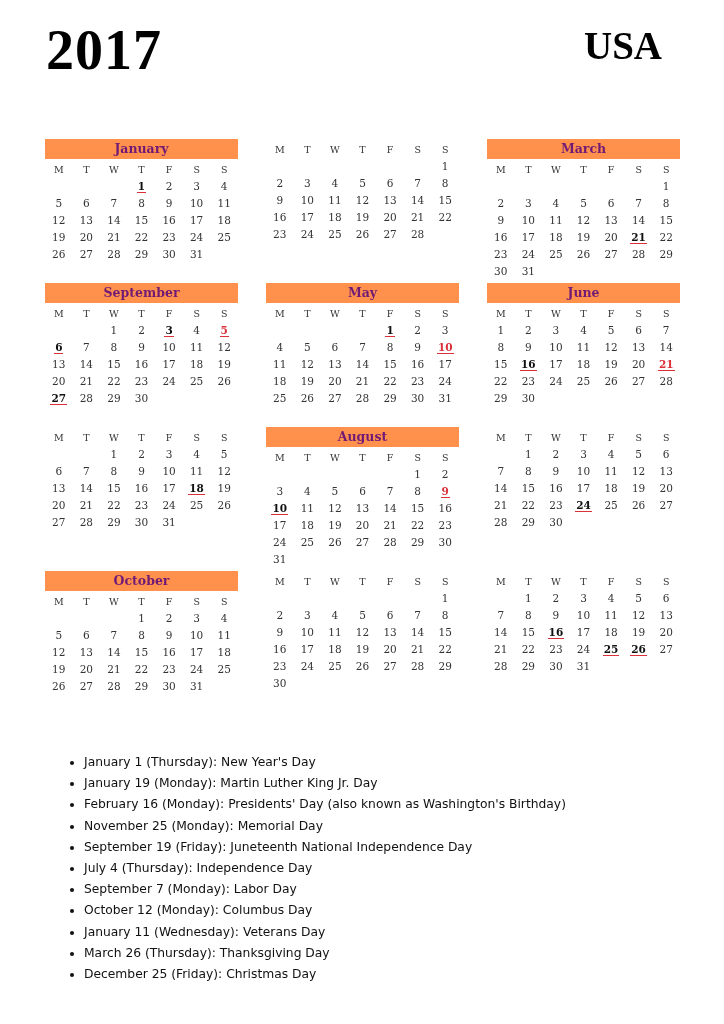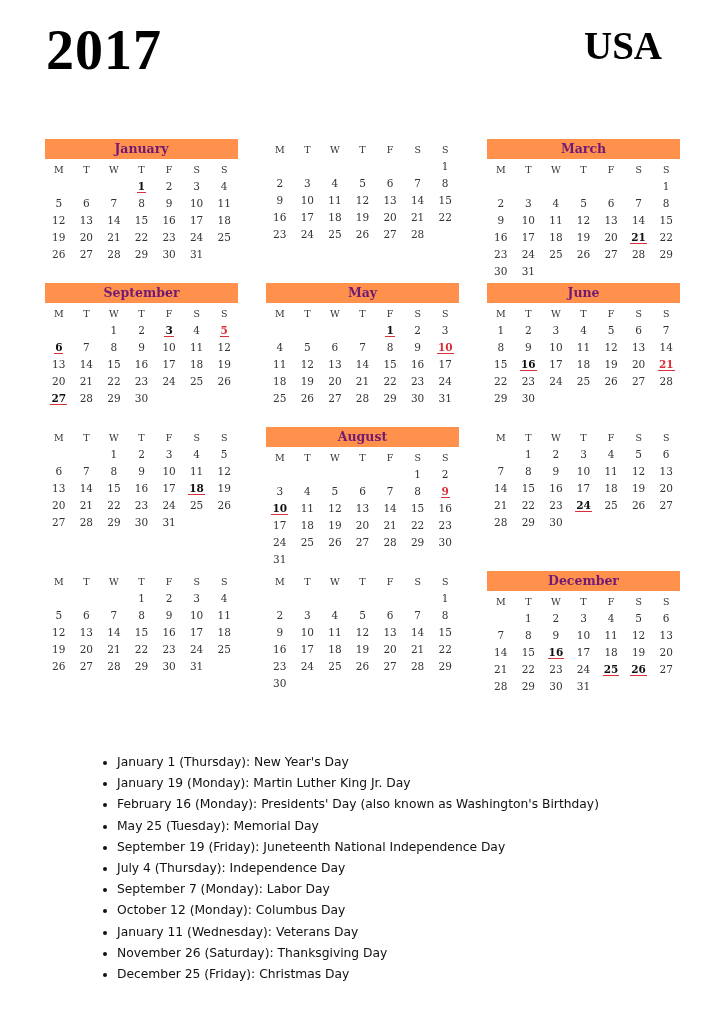--- a/index.html
+++ b/index.html
@@ -9,21 +9,21 @@
   .months { position:absolute; left:45px; top:139px; width:634px; display:grid; grid-template-columns:193px 193px 193px; column-gap:28px; row-gap:0; }
   .month { height:144px; }
   .month-head { height:20px; background:#FF914D; color:#701a75; font-family:"DejaVu Serif", serif; font-weight:bold; font-size:12.5px; text-align:center; line-height:19px; }
   .grid { display:grid; grid-template-columns:repeat(7, 1fr); margin-top:2px; }
   .cell { height:17px; font-size:10.5px; text-align:center; line-height:17px; color:#333; }
   .dow { font-size:9.5px; color:#333; }
   .cell.hl { font-weight:bold; color:#111; }
   .cell.hl span { border-bottom:1.5px solid #d9303a; padding:0 1px; }
   .cell.red { color:#d9303a; }
   .holidays { position:absolute; left:66px; top:752px; margin:0; padding:0 0 0 18px; font-family:"DejaVu Sans", sans-serif; font-size:12.3px; color:#111; }
-  .holidays li { height:21.2px; line-height:21.2px;margin-left:33px; }
+  .holidays li { height:21.2px; line-height:21.2px; }
 </style>
 </head>
 <body>
 
 <div class="title-year">2017</div>
 <div class="title-country">USA</div>
 
 <div class="months" id="months">
     <div class="month">
       <div class="month-head">January</div>
@@ -426,113 +426,113 @@
         <div class="cell hl"><span>24</span></div>
         <div class="cell"><span>25</span></div>
         <div class="cell"><span>26</span></div>
         <div class="cell"><span>27</span></div>
         <div class="cell"><span>28</span></div>
         <div class="cell"><span>29</span></div>
         <div class="cell"><span>30</span></div>
       </div>
     </div>
     <div class="month">
-      <div class="grid">
-        <div class="cell dow">M</div>
-        <div class="cell dow">T</div>
-        <div class="cell dow">W</div>
-        <div class="cell dow">T</div>
-        <div class="cell dow">F</div>
-        <div class="cell dow">S</div>
-        <div class="cell dow">S</div>
-        <div class="cell"></div>
-        <div class="cell"></div>
-        <div class="cell"></div>
-        <div class="cell"><span>1</span></div>
-        <div class="cell"><span>2</span></div>
-        <div class="cell"><span>3</span></div>
-        <div class="cell"><span>4</span></div>
-        <div class="cell"><span>5</span></div>
-        <div class="cell"><span>6</span></div>
-        <div class="cell"><span>7</span></div>
-        <div class="cell"><span>8</span></div>
-        <div class="cell"><span>9</span></div>
-        <div class="cell"><span>10</span></div>
-        <div class="cell"><span>11</span></div>
-        <div class="cell"><span>12</span></div>
-        <div class="cell"><span>13</span></div>
-        <div class="cell"><span>14</span></div>
-        <div class="cell"><span>15</span></div>
-        <div class="cell"><span>16</span></div>
-        <div class="cell"><span>17</span></div>
-        <div class="cell"><span>18</span></div>
-        <div class="cell"><span>19</span></div>
-        <div class="cell"><span>20</span></div>
-        <div class="cell"><span>21</span></div>
-        <div class="cell"><span>22</span></div>
-        <div class="cell"><span>23</span></div>
-        <div class="cell"><span>24</span></div>
-        <div class="cell"><span>25</span></div>
-        <div class="cell"><span>26</span></div>
-        <div class="cell"><span>27</span></div>
-        <div class="cell"><span>28</span></div>
-        <div class="cell"><span>29</span></div>
-        <div class="cell"><span>30</span></div>
-        <div class="cell"><span>31</span></div>
-      </div>
-    </div>
-    <div class="month">
-      <div class="grid">
-        <div class="cell dow">M</div>
-        <div class="cell dow">T</div>
-        <div class="cell dow">W</div>
-        <div class="cell dow">T</div>
-        <div class="cell dow">F</div>
-        <div class="cell dow">S</div>
-        <div class="cell dow">S</div>
-        <div class="cell"></div>
-        <div class="cell"></div>
-        <div class="cell"></div>
-        <div class="cell"></div>
-        <div class="cell"></div>
-        <div class="cell"></div>
-        <div class="cell"><span>1</span></div>
-        <div class="cell"><span>2</span></div>
-        <div class="cell"><span>3</span></div>
-        <div class="cell"><span>4</span></div>
-        <div class="cell"><span>5</span></div>
-        <div class="cell"><span>6</span></div>
-        <div class="cell"><span>7</span></div>
-        <div class="cell"><span>8</span></div>
-        <div class="cell"><span>9</span></div>
-        <div class="cell"><span>10</span></div>
-        <div class="cell"><span>11</span></div>
-        <div class="cell"><span>12</span></div>
-        <div class="cell"><span>13</span></div>
-        <div class="cell"><span>14</span></div>
-        <div class="cell"><span>15</span></div>
-        <div class="cell"><span>16</span></div>
-        <div class="cell"><span>17</span></div>
-        <div class="cell"><span>18</span></div>
-        <div class="cell"><span>19</span></div>
-        <div class="cell"><span>20</span></div>
-        <div class="cell"><span>21</span></div>
-        <div class="cell"><span>22</span></div>
-        <div class="cell"><span>23</span></div>
-        <div class="cell"><span>24</span></div>
-        <div class="cell"><span>25</span></div>
-        <div class="cell"><span>26</span></div>
-        <div class="cell"><span>27</span></div>
-        <div class="cell"><span>28</span></div>
-        <div class="cell"><span>29</span></div>
-        <div class="cell"><span>30</span></div>
-      </div>
-    </div>
-    <div class="month">
-      <div class="month-head">December</div>
+      <div class="month-head">October</div>
+      <div class="grid">
+        <div class="cell dow">M</div>
+        <div class="cell dow">T</div>
+        <div class="cell dow">W</div>
+        <div class="cell dow">T</div>
+        <div class="cell dow">F</div>
+        <div class="cell dow">S</div>
+        <div class="cell dow">S</div>
+        <div class="cell"></div>
+        <div class="cell"></div>
+        <div class="cell"></div>
+        <div class="cell"><span>1</span></div>
+        <div class="cell"><span>2</span></div>
+        <div class="cell"><span>3</span></div>
+        <div class="cell"><span>4</span></div>
+        <div class="cell"><span>5</span></div>
+        <div class="cell"><span>6</span></div>
+        <div class="cell"><span>7</span></div>
+        <div class="cell"><span>8</span></div>
+        <div class="cell"><span>9</span></div>
+        <div class="cell"><span>10</span></div>
+        <div class="cell"><span>11</span></div>
+        <div class="cell"><span>12</span></div>
+        <div class="cell"><span>13</span></div>
+        <div class="cell"><span>14</span></div>
+        <div class="cell"><span>15</span></div>
+        <div class="cell"><span>16</span></div>
+        <div class="cell"><span>17</span></div>
+        <div class="cell"><span>18</span></div>
+        <div class="cell"><span>19</span></div>
+        <div class="cell"><span>20</span></div>
+        <div class="cell"><span>21</span></div>
+        <div class="cell"><span>22</span></div>
+        <div class="cell"><span>23</span></div>
+        <div class="cell"><span>24</span></div>
+        <div class="cell"><span>25</span></div>
+        <div class="cell"><span>26</span></div>
+        <div class="cell"><span>27</span></div>
+        <div class="cell"><span>28</span></div>
+        <div class="cell"><span>29</span></div>
+        <div class="cell"><span>30</span></div>
+        <div class="cell"><span>31</span></div>
+      </div>
+    </div>
+    <div class="month">
+      <div class="grid">
+        <div class="cell dow">M</div>
+        <div class="cell dow">T</div>
+        <div class="cell dow">W</div>
+        <div class="cell dow">T</div>
+        <div class="cell dow">F</div>
+        <div class="cell dow">S</div>
+        <div class="cell dow">S</div>
+        <div class="cell"></div>
+        <div class="cell"></div>
+        <div class="cell"></div>
+        <div class="cell"></div>
+        <div class="cell"></div>
+        <div class="cell"></div>
+        <div class="cell"><span>1</span></div>
+        <div class="cell"><span>2</span></div>
+        <div class="cell"><span>3</span></div>
+        <div class="cell"><span>4</span></div>
+        <div class="cell"><span>5</span></div>
+        <div class="cell"><span>6</span></div>
+        <div class="cell"><span>7</span></div>
+        <div class="cell"><span>8</span></div>
+        <div class="cell"><span>9</span></div>
+        <div class="cell"><span>10</span></div>
+        <div class="cell"><span>11</span></div>
+        <div class="cell"><span>12</span></div>
+        <div class="cell"><span>13</span></div>
+        <div class="cell"><span>14</span></div>
+        <div class="cell"><span>15</span></div>
+        <div class="cell"><span>16</span></div>
+        <div class="cell"><span>17</span></div>
+        <div class="cell"><span>18</span></div>
+        <div class="cell"><span>19</span></div>
+        <div class="cell"><span>20</span></div>
+        <div class="cell"><span>21</span></div>
+        <div class="cell"><span>22</span></div>
+        <div class="cell"><span>23</span></div>
+        <div class="cell"><span>24</span></div>
+        <div class="cell"><span>25</span></div>
+        <div class="cell"><span>26</span></div>
+        <div class="cell"><span>27</span></div>
+        <div class="cell"><span>28</span></div>
+        <div class="cell"><span>29</span></div>
+        <div class="cell"><span>30</span></div>
+      </div>
+    </div>
+    <div class="month">
       <div class="grid">
         <div class="cell dow">M</div>
         <div class="cell dow">T</div>
         <div class="cell dow">W</div>
         <div class="cell dow">T</div>
         <div class="cell dow">F</div>
         <div class="cell dow">S</div>
         <div class="cell dow">S</div>
         <div class="cell"></div>
         <div class="cell"><span>1</span></div>
@@ -567,21 +567,21 @@
         <div class="cell"><span>30</span></div>
         <div class="cell"><span>31</span></div>
       </div>
     </div>
   </div>
 
 <ul class="holidays" id="holidays">
     <li>January 1 (Thursday): New Year's Day</li>
     <li>January 19 (Monday): Martin Luther King Jr. Day</li>
     <li>February 16 (Monday): Presidents' Day (also known as Washington's Birthday)</li>
-    <li>May 25 (Tuesday): Memorial Day</li>
+    <li>November 25 (Monday): Memorial Day</li>
     <li>September 19 (Friday): Juneteenth National Independence Day</li>
     <li>July 4 (Thursday): Independence Day</li>
     <li>September 7 (Monday): Labor Day</li>
     <li>October 12 (Monday): Columbus Day</li>
     <li>January 11 (Wednesday): Veterans Day</li>
-    <li>November 26 (Saturday): Thanksgiving Day</li>
+    <li>March 26 (Thursday): Thanksgiving Day</li>
     <li>December 25 (Friday): Christmas Day</li>
   </ul>
 
 </body></html>

